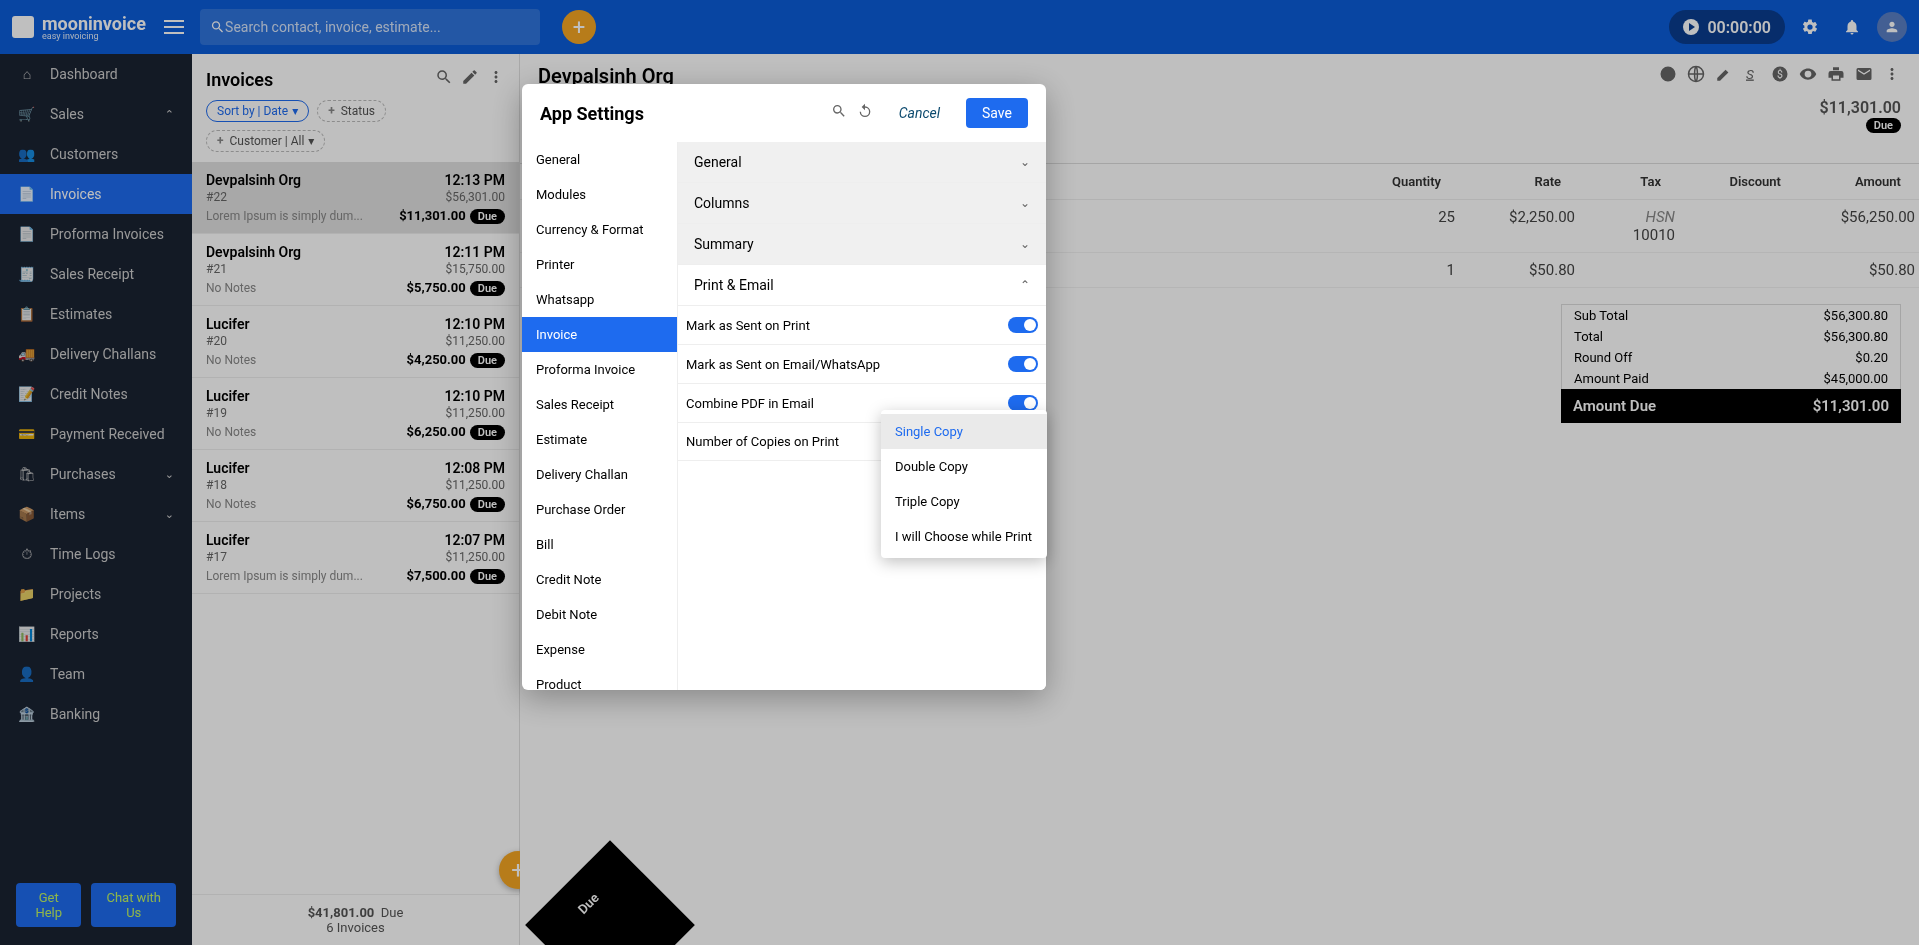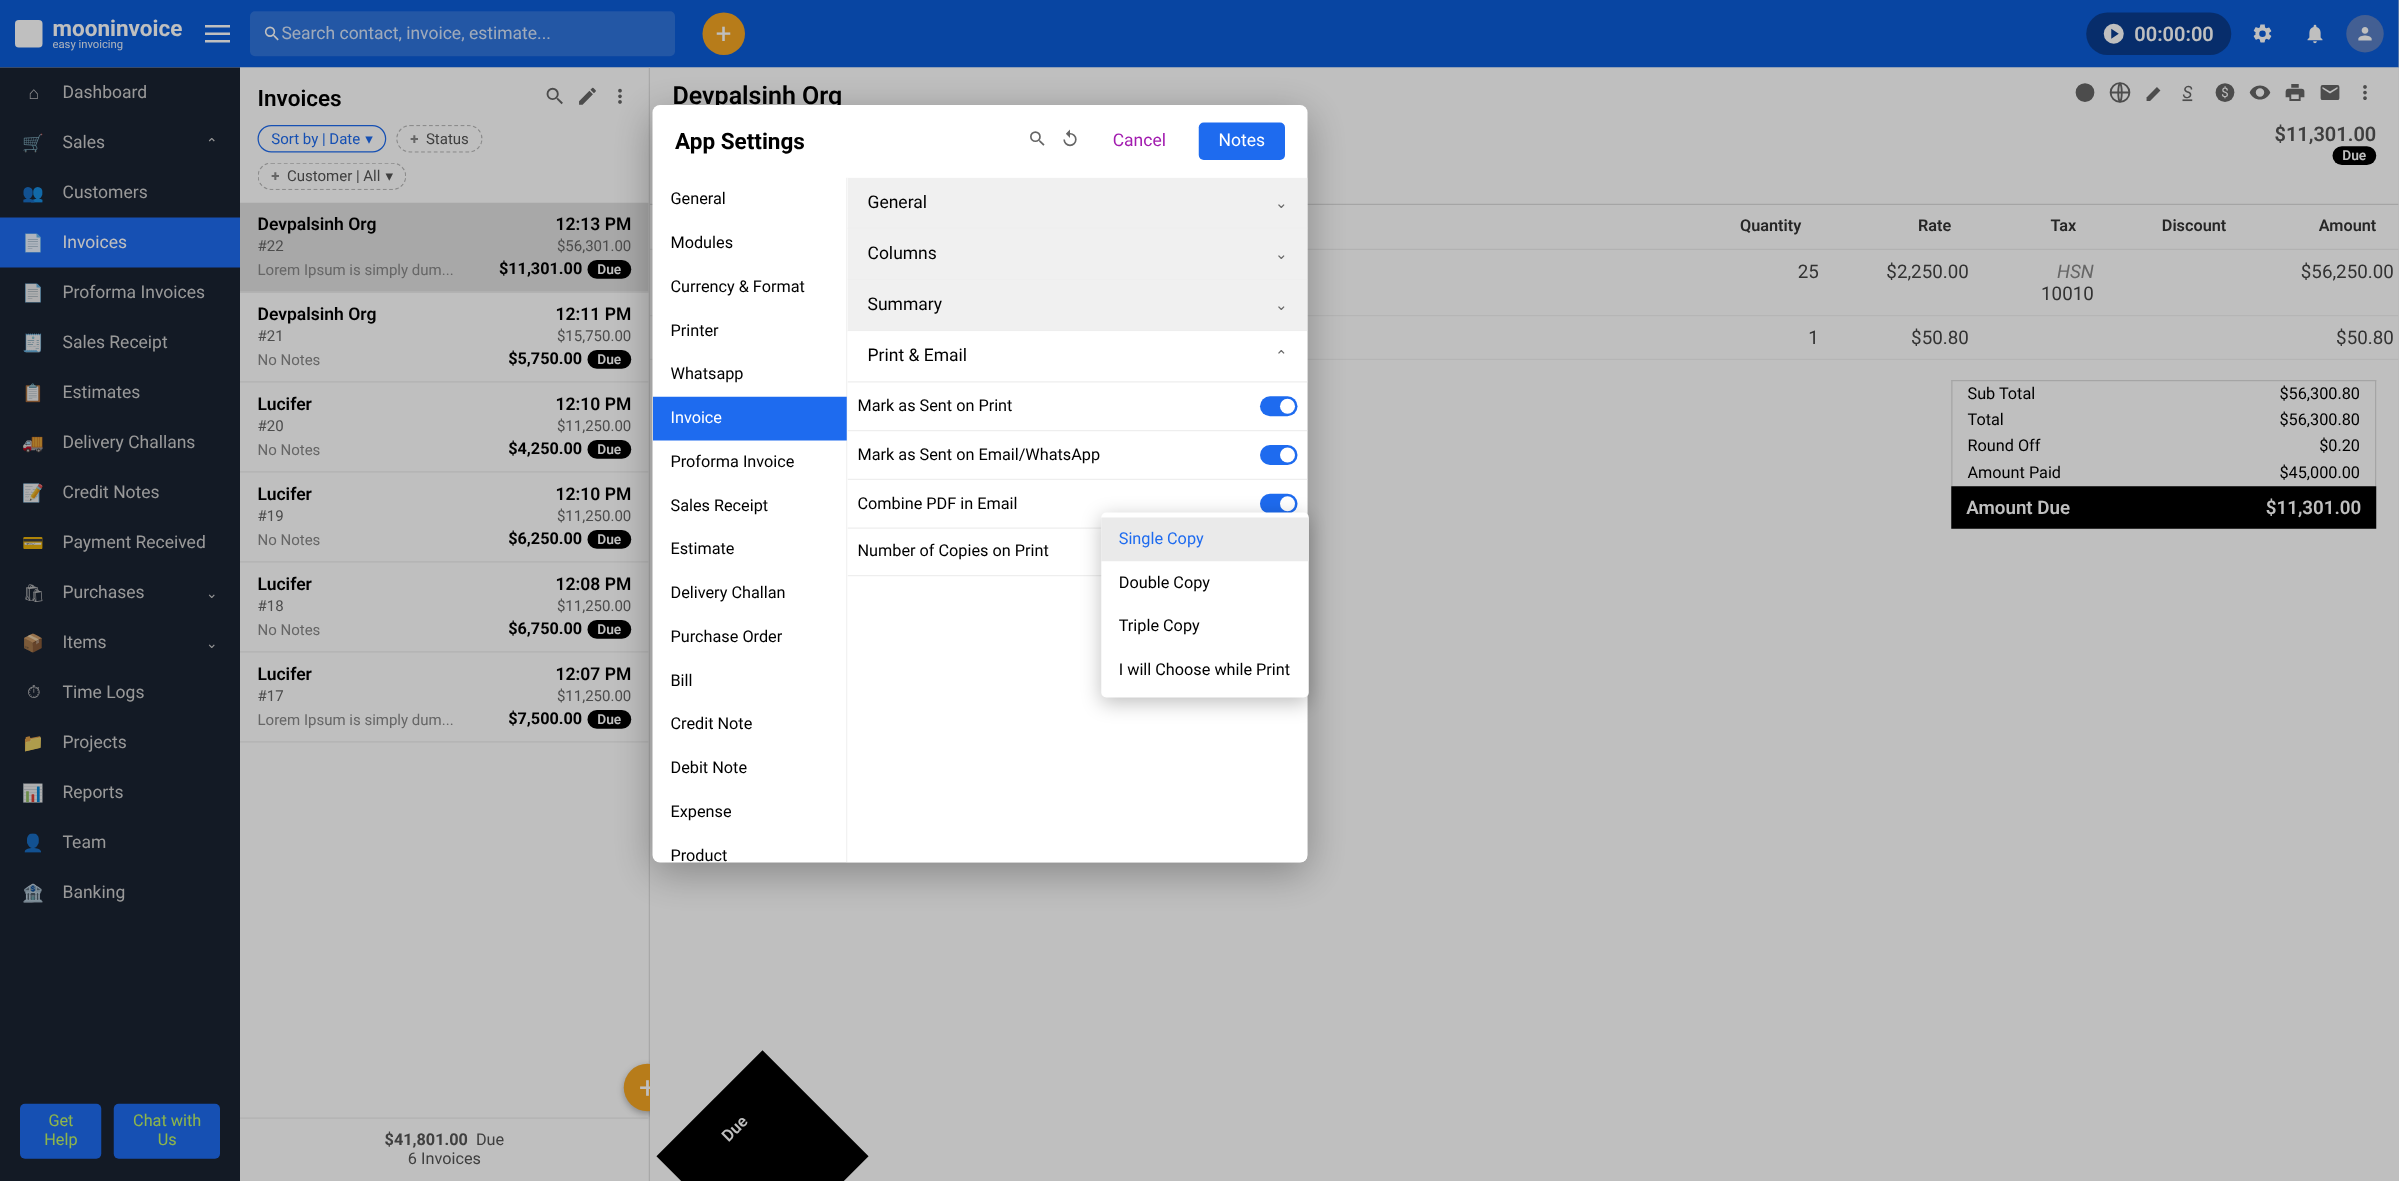--- a/index.html
+++ b/index.html
@@ -69,21 +69,21 @@
 .due-ribbon { position: absolute; left: 30px; bottom: -40px; width: 120px; height: 120px; background: #000; color: #fff; transform: rotate(-45deg); display: flex; align-items: flex-start; justify-content: center; padding-top: 22px; font-size: 13px; font-weight: 600; }
 
 
 .scrim { position: fixed; inset: 0; background: rgba(0,0,0,.25); pointer-events: none; }
 
 
 .modal { position: fixed; top: 84px; left: 522px; width: 524px; height: 606px; background: #fff; border-radius: 6px; box-shadow: 0 8px 32px rgba(0,0,0,.3); display: flex; flex-direction: column; overflow: hidden; }
 .modal-head { display: flex; align-items: center; padding: 14px 18px; gap: 10px; }
 .modal-head h3 { font-size: 18px; flex: 1; }
 .modal-head .btn { border: none; padding: 7px 16px; border-radius: 4px; font-size: 14px; cursor: pointer; }
-.modal-head .cancel { background: transparent; color: #a21caf; }
+.modal-head .cancel { background: transparent; color: #0c4a6e; font-style: italic; }
 .modal-head .save { background: #1e6bef; color: #fff; }
 .modal-body { flex: 1; display: flex; overflow: hidden; }
 .modal-left { width: 156px; border-right: 1px solid #eee; overflow-y: auto; }
 .modal-left-item { padding: 10px 14px; font-size: 13px; cursor: pointer; }
 .modal-left-item.active { background: #1e6bef; color: #fff; }
 .modal-right { flex: 1; overflow-y: auto; background: #fff; }
 .acc-head { padding: 12px 16px; border-bottom: 1px solid #eee; display: flex; justify-content: space-between; align-items: center; font-size: 14px; cursor: pointer; background: #f0f0f0; }
 .acc-head.open { background: #fff; }
 .setting-row { padding: 11px 8px; border-bottom: 1px solid #eee; display: flex; justify-content: space-between; align-items: center; font-size: 13px; }
 .toggle { width: 30px; height: 16px; border-radius: 10px; background: #1e6bef; position: relative; }
@@ -448,21 +448,21 @@
 <div class="modal">
   <div class="modal-head">
     <h3>App Settings</h3>
     <span class="grey-ic"><svg class="icon-svg-sm" viewBox="0 0 24 24">
           <path d="M15.5 14h-.79l-.28-.27A6.471 6.471 0 0 0 16 9.5 6.5 6.5 0 1 0 9.5 16a6.47 6.47 0 0 0 4.23-1.57l.27.28v.79l5 4.99L20.49 19l-4.99-5zm-6 0C7 14 5 12 5 9.5S7 5 9.5 5 14 7 14 9.5 12 14 9.5 14z"></path>
         </svg></span>
     <span class="grey-ic"><svg class="icon-svg-sm" viewBox="0 0 24 24">
           <path d="M12 5V1L7 6l5 5V7a6 6 0 1 1-6 6H4a8 8 0 1 0 8-8z"></path>
         </svg></span>
     <button class="btn cancel">Cancel</button>
-    <button class="btn save">Notes</button>
+    <button class="btn save">Save</button>
   </div>
   <div class="modal-body">
     <div class="modal-left" id="modal-left">
         <div class="modal-left-item">General</div>
         <div class="modal-left-item">Modules</div>
         <div class="modal-left-item">Currency &amp; Format</div>
         <div class="modal-left-item">Printer</div>
         <div class="modal-left-item">Whatsapp</div>
         <div class="modal-left-item active">Invoice</div>
         <div class="modal-left-item">Proforma Invoice</div>

